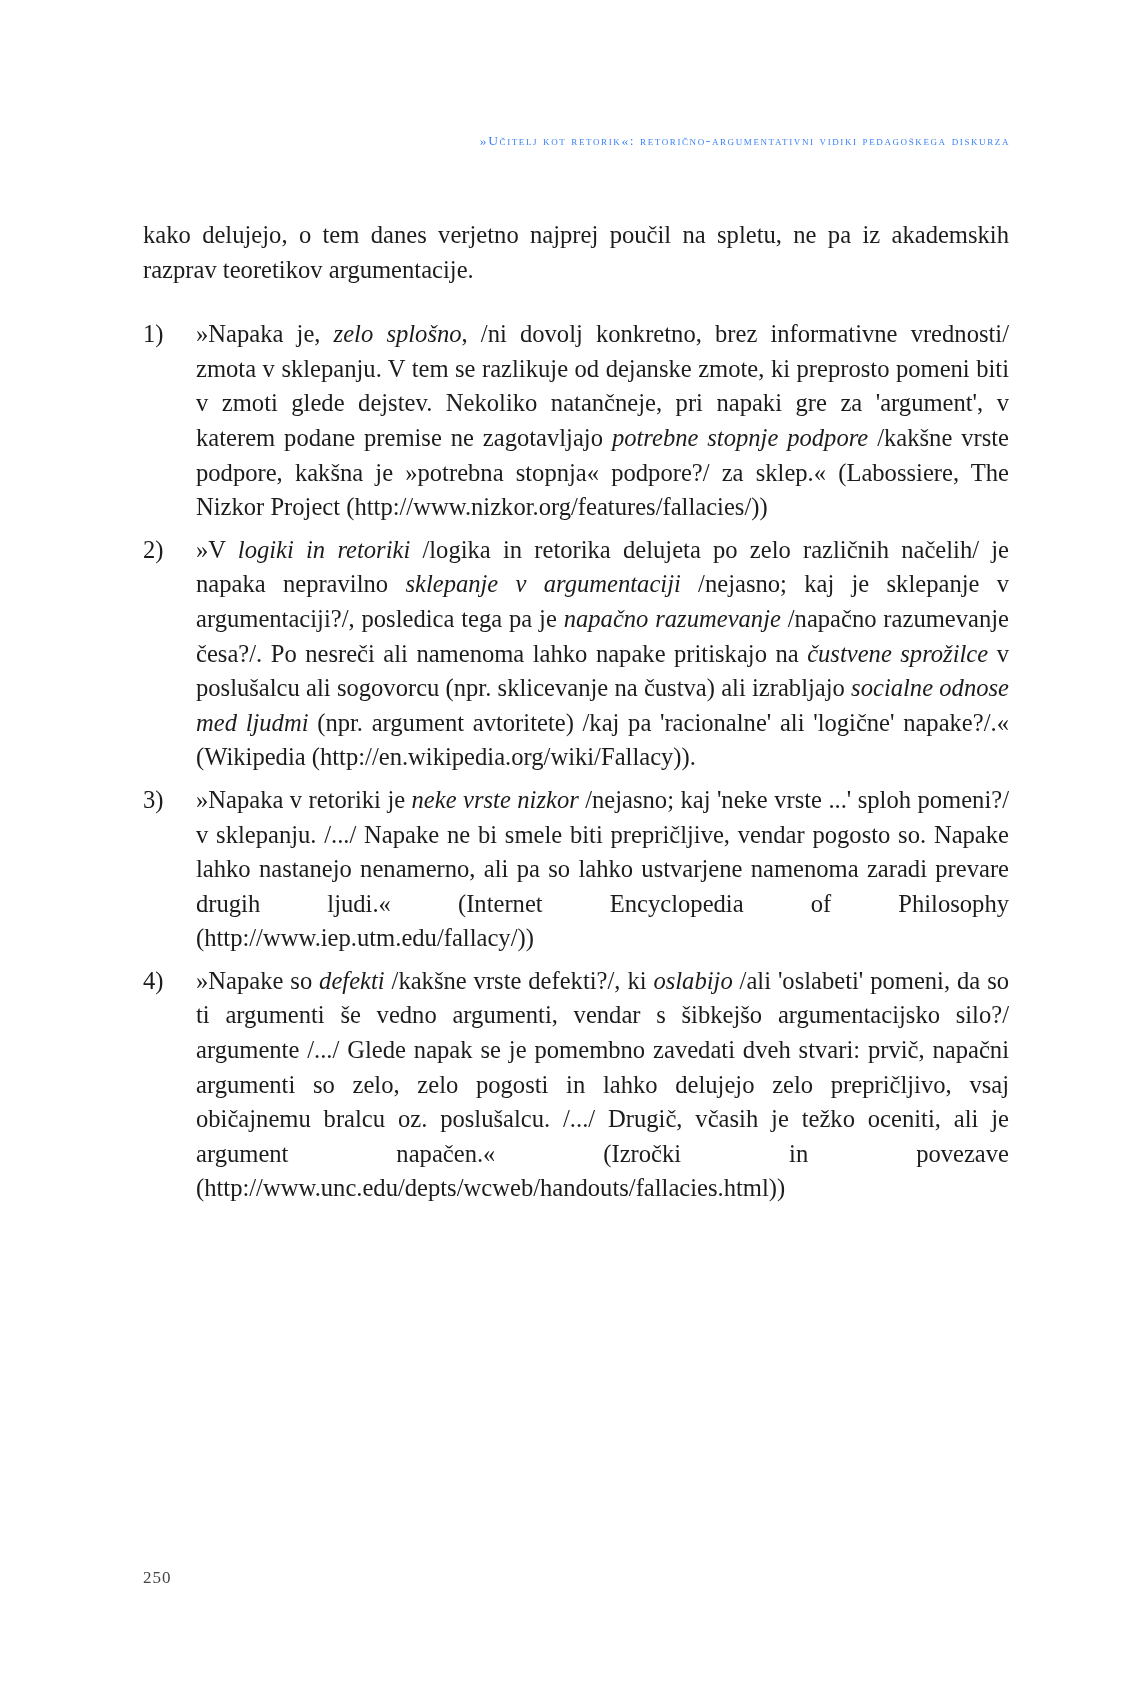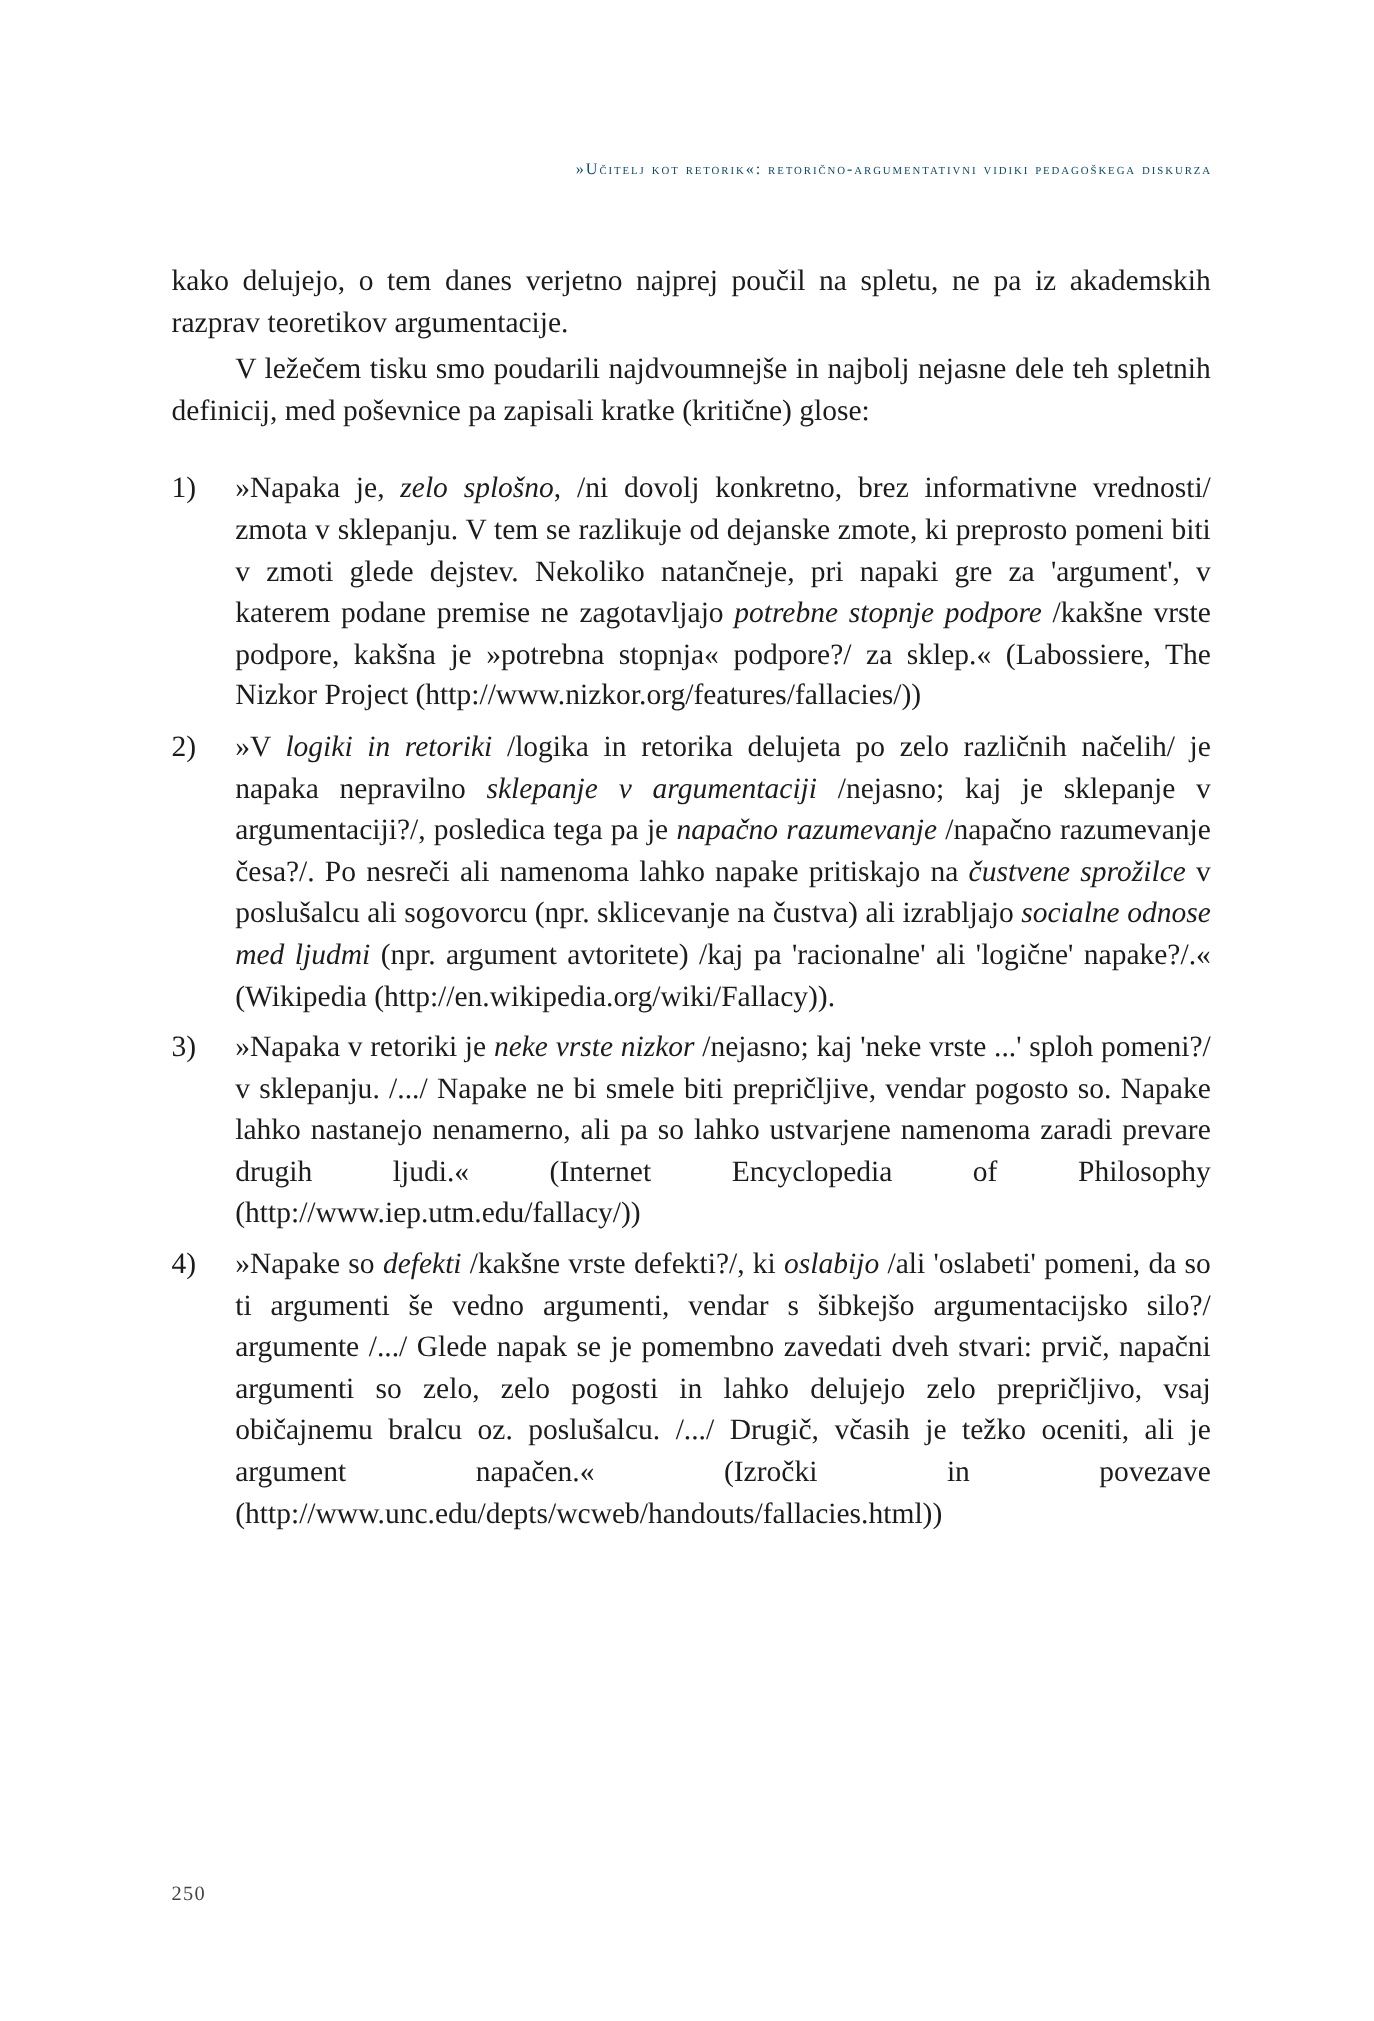--- a/index.html
+++ b/index.html
@@ -16,21 +16,21 @@
       color: #1c1c1c;
     }
     .running-header {
       position: absolute;
       top: 133px;
       left: 0;
       width: 1010px;
       text-align: right;
       font-size: 13.5px;
       letter-spacing: 1.6px;
-      color: #0c4a6e;
+      color: #3b82f6;
       font-variant: small-caps;
       text-transform: none;
     }
     .content {
       position: absolute;
       top: 178px;
       left: 143px;
       width: 866px;
       font-size: 24.6px;
       line-height: 34.6px;
@@ -83,21 +83,20 @@
       letter-spacing: 1px;
     }
   </style>
 </head>
 <body>
 
 <div class="running-header">»Učitelj kot retorik«: retorično-argumentativni vidiki pedagoškega diskurza</div>
 
 <div class="content">
   <p class="para">kako delujejo, o tem danes verjetno najprej poučil na spletu, ne pa iz akademskih razprav teoretikov argumentacije.</p>
-  <p class="para indent">V ležečem tisku smo poudarili najdvoumnejše in najbolj nejasne dele teh spletnih definicij, med poševnice pa zapisali kratke (kritične) glose:</p>
 
 
   <ol class="list">
     <li class="list-item">
       <span class="num">1)</span>
       <span class="body"><span>»Napaka je, </span><em>zelo splošno</em><span>, /ni dovolj konkretno, brez informativne vrednosti/ zmota v sklepanju. V tem se razlikuje od dejanske zmote, ki preprosto pomeni biti v zmoti glede dejstev. Nekoliko natančneje, pri napaki gre za 'argument', v katerem podane premise ne zagotavljajo </span><em>potrebne stopnje podpore</em><span> /kakšne vrste podpore, kakšna je »potrebna stopnja« podpore?/ za sklep.« (Labossiere, The Nizkor Project (http://www.nizkor.org/features/fallacies/))</span></span>
     </li>
     <li class="list-item">
       <span class="num">2)</span>
       <span class="body"><span>»V </span><em>logiki in retoriki</em><span> /logika in retorika delujeta po zelo različnih načelih/ je napaka nepravilno </span><em>sklepanje v argumentaciji</em><span> /nejasno; kaj je sklepanje v argumentaciji?/, posledica tega pa je </span><em>napačno razumevanje</em><span> /napačno razumevanje česa?/. Po nesreči ali namenoma lahko napake pritiskajo na </span><em>čustvene sprožilce</em><span> v poslušalcu ali sogovorcu (npr. sklicevanje na čustva) ali izrabljajo </span><em>socialne odnose med ljudmi</em><span> (npr. argument avtoritete) /kaj pa 'racionalne' ali 'logične' napake?/.« (Wikipedia (http://en.wikipedia.org/wiki/Fallacy)).</span></span>

